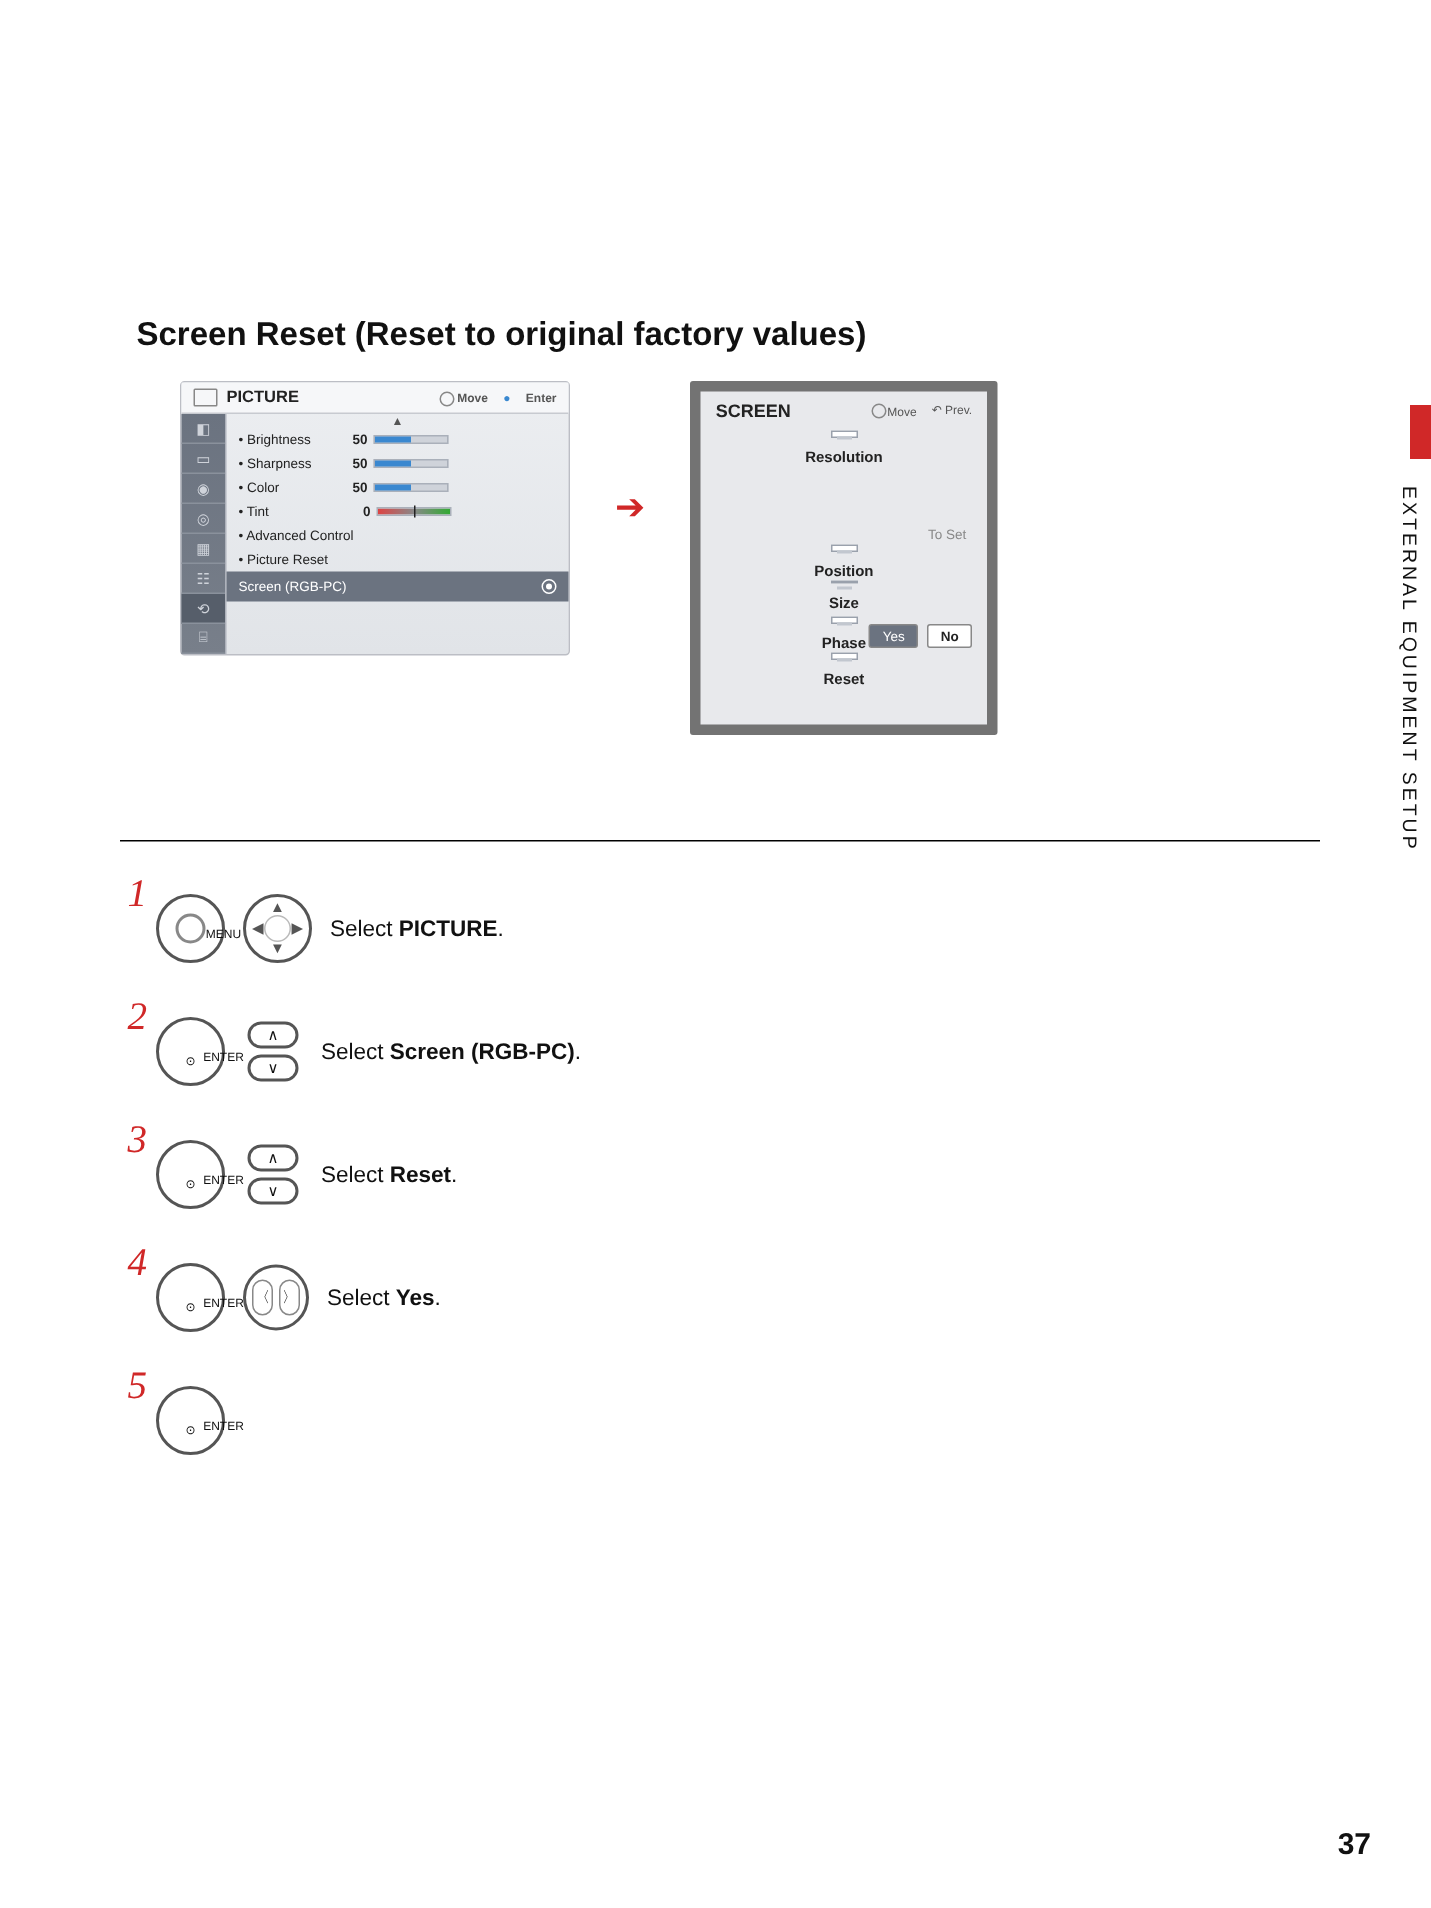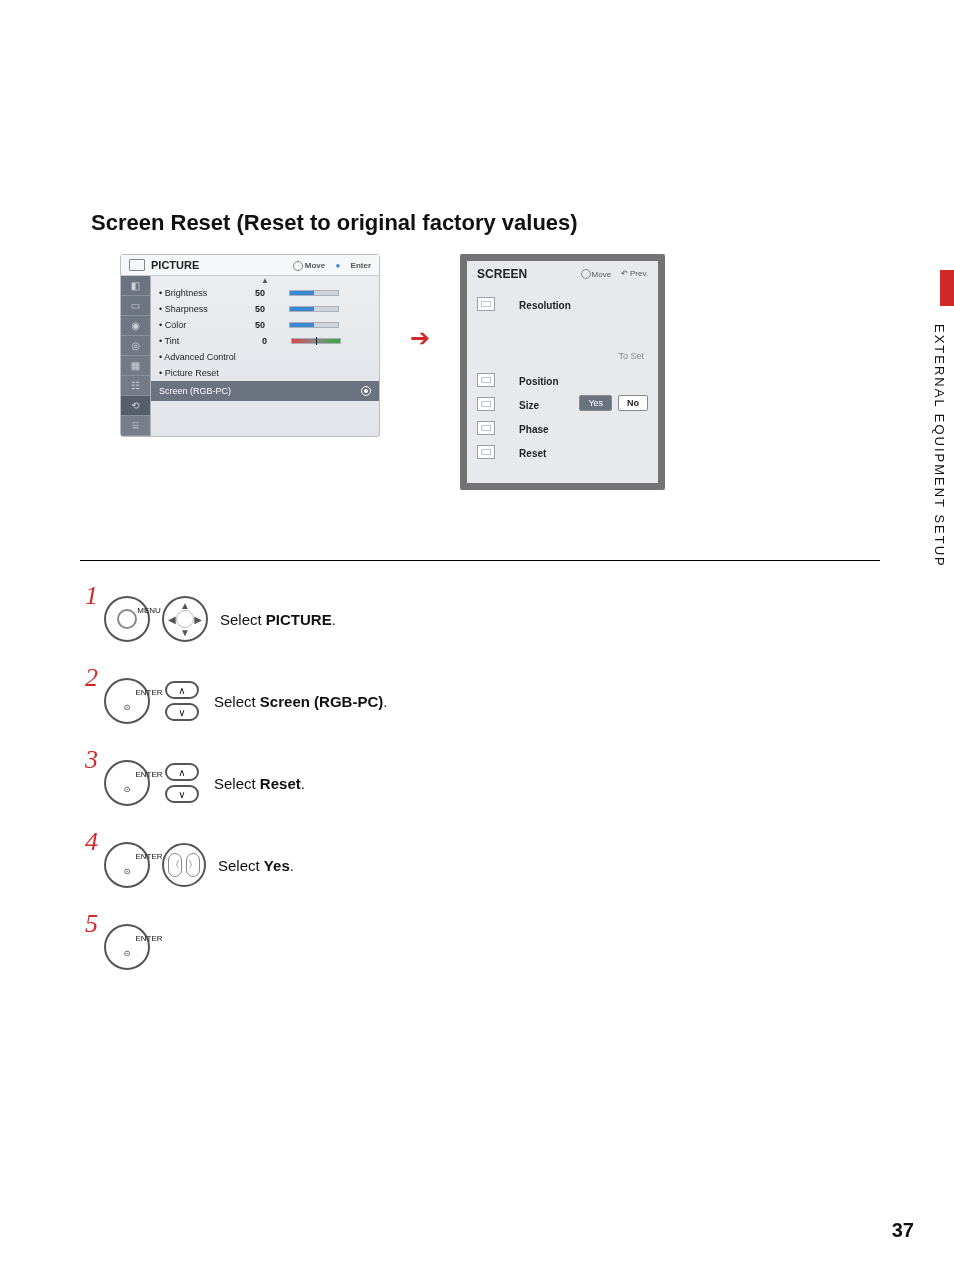--- a/index.html
+++ b/index.html
@@ -13,56 +13,56 @@
   
   .osd { width: 260px; background: linear-gradient(#eceef1,#e1e4e8); border: 1px solid #bcbec5; border-radius: 3px; font-size: 9px; color: #222; }
   .osd .hdr { display:flex; align-items:center; justify-content:space-between; padding:4px 8px; background:#f6f7f9; border-bottom:1px solid #c7cad0; font-weight:bold; }
   .osd .hdr .title { display:flex; align-items:center; gap:6px; font-size:11px; }
   .osd .hdr .title .tv { width:16px; height:12px; border:1px solid #888; border-radius:1px; position:relative; }
   .osd .hdr .hinttxt { font-size:8px; color:#555; display:flex; align-items:center; gap:4px;}
   .osd .body { display:flex; }
   .osd .sidecol { width:30px; background:linear-gradient(#6b7380,#787f8a); display:flex; flex-direction:column; border-right:1px solid #aeb2bb; }
   .osd .sidecol div { height:20px; border-bottom:1px solid #8a919c; display:flex; align-items:center; justify-content:center; color:#cfd3da; font-size:10px;}
   .osd .main { flex:1; }
-  .osd .row { display:flex; align-items:center; height:16px; padding:0 8px; gap:24px;}
+  .osd .row { display:flex; align-items:center; height:16px; padding:0 8px; gap:4px;}
   .osd .bar { width:50px; height:6px; background:#cfd3da; position:relative; border:1px solid #aab0ba;}
   .osd .bar .fill { position:absolute; left:0; top:0; bottom:0; width:50%; background:#3a88d0;}
   .osd .tintbar { width:50px; height:6px; background: linear-gradient(90deg,#d44,#888 50%,#3a3); border:1px solid #aab0ba; position:relative;}
   .osd .tintbar::after{content:"";position:absolute;left:50%;top:-2px;bottom:-2px;width:1px;background:#222;}
   .osd .selrow { background:#6b7380; color:#fff; height:20px; display:flex; align-items:center; padding:0 8px; justify-content:space-between; font-size:9px;}
   .osd .selrow .dot{ width:10px;height:10px;border:1px solid #fff;border-radius:50%; position:relative;}
   .osd .selrow .dot::after{content:"";position:absolute;inset:2px;border-radius:50%;background:#fff;}
   .osd .uparrow { text-align:center; font-size:8px; color:#555;}
 
   .arrow { color:#d02828; font-size:24px; padding-top:70px; }
 
   
   .scr { width:205px; background:#e8e9ec; border:7px solid #737373; border-radius:2px; font-size:10px; color:#222; padding-bottom:24px;}
   .scr .hdr2 { display:flex; align-items:center; justify-content:space-between; padding:6px 10px; font-weight:bold; font-size:12px;}
   .scr .hdr2 .hints{ font-size:8px; color:#555; display:flex; gap:10px; font-weight:normal;}
-  .scr .itemrow { display:flex; align-items:flex-end; gap:24px; height:24px; padding:0 10px;}
+  .scr .itemrow { display:flex; align-items:center; gap:8px; height:24px; padding:0 10px;flex-direction:column;}
   .scr .iconsq { width:18px; height:14px; border:1px solid #9aa1ac; background:#fff; position:relative;}
   .scr .iconsq::before{content:"";position:absolute;inset:3px;border:1px solid #c2c7cf;}
   .scr .posrow { position:relative; }
   .scr .btns { display:flex; gap:6px; margin-left:auto;}
   .scr .btn { font-size:9px; padding:2px 8px; border:1px solid #888; border-radius:2px;}
   .scr .btn.yes { background:#6b7380; color:#fff;}
   .scr .btn.no { background:#fff; color:#222; font-weight:bold;}
   .scr .toset { display:flex; justify-content:flex-end; padding:0 14px 2px 0; font-size:9px; color:#888;margin-top:40px;}
   .scr .itemrow .lbl { font-weight:bold; }
 
   hr.sep { border:none; border-top:1px solid #000; margin: 0 0 30px 0;}
 
   
   .steps { padding-left:0; }
   .step { display:flex; align-items:center; gap:12px; margin-bottom:26px; height:56px;}
   .step .num { font-family: Georgia, 'Times New Roman', serif; font-style:italic; font-size:26px; color:#d02828; width:18px; text-align:right; align-self:flex-start; margin-top:-10px; margin-right:-6px;}
   .remote-btn { width:46px; height:46px; border:2px solid #555; border-radius:50%; display:flex; flex-direction:column; align-items:center; justify-content:center; background:#fff; font-size:8px; position:relative;}
   .remote-btn .inner { width:20px;height:20px;border:2px solid #888;border-radius:50%;}
-  .remote-btn .lbl { position:absolute; top:8px; font-size:8px;padding-left:44px;}
+  .remote-btn .lbl { position:absolute; top:20px; font-size:8px;padding-left:44px;}
   .remote-btn .odot { font-size:8px; position:absolute; bottom:10px;}
   .dpad { width:46px;height:46px;border:2px solid #555;border-radius:50%;position:relative;background:#fff;}
   .dpad span{position:absolute;font-size:10px;color:#555;}
   .dpad .u{top:2px;left:50%;transform:translateX(-50%);}  
   .dpad .d{bottom:2px;left:50%;transform:translateX(-50%);}  
   .dpad .l{left:4px;top:50%;transform:translateY(-50%);}  
   .dpad .r{right:4px;top:50%;transform:translateY(-50%);}  
   .dpad::after{content:"";position:absolute;inset:12px;border:1px solid #bbb;border-radius:50%;}
   .updown { width:40px; display:flex; flex-direction:column; gap:4px; align-items:center;}
   .updown div{ width:34px;height:18px;border:2px solid #555;border-radius:14px;display:flex;align-items:center;justify-content:center;font-size:10px;}

